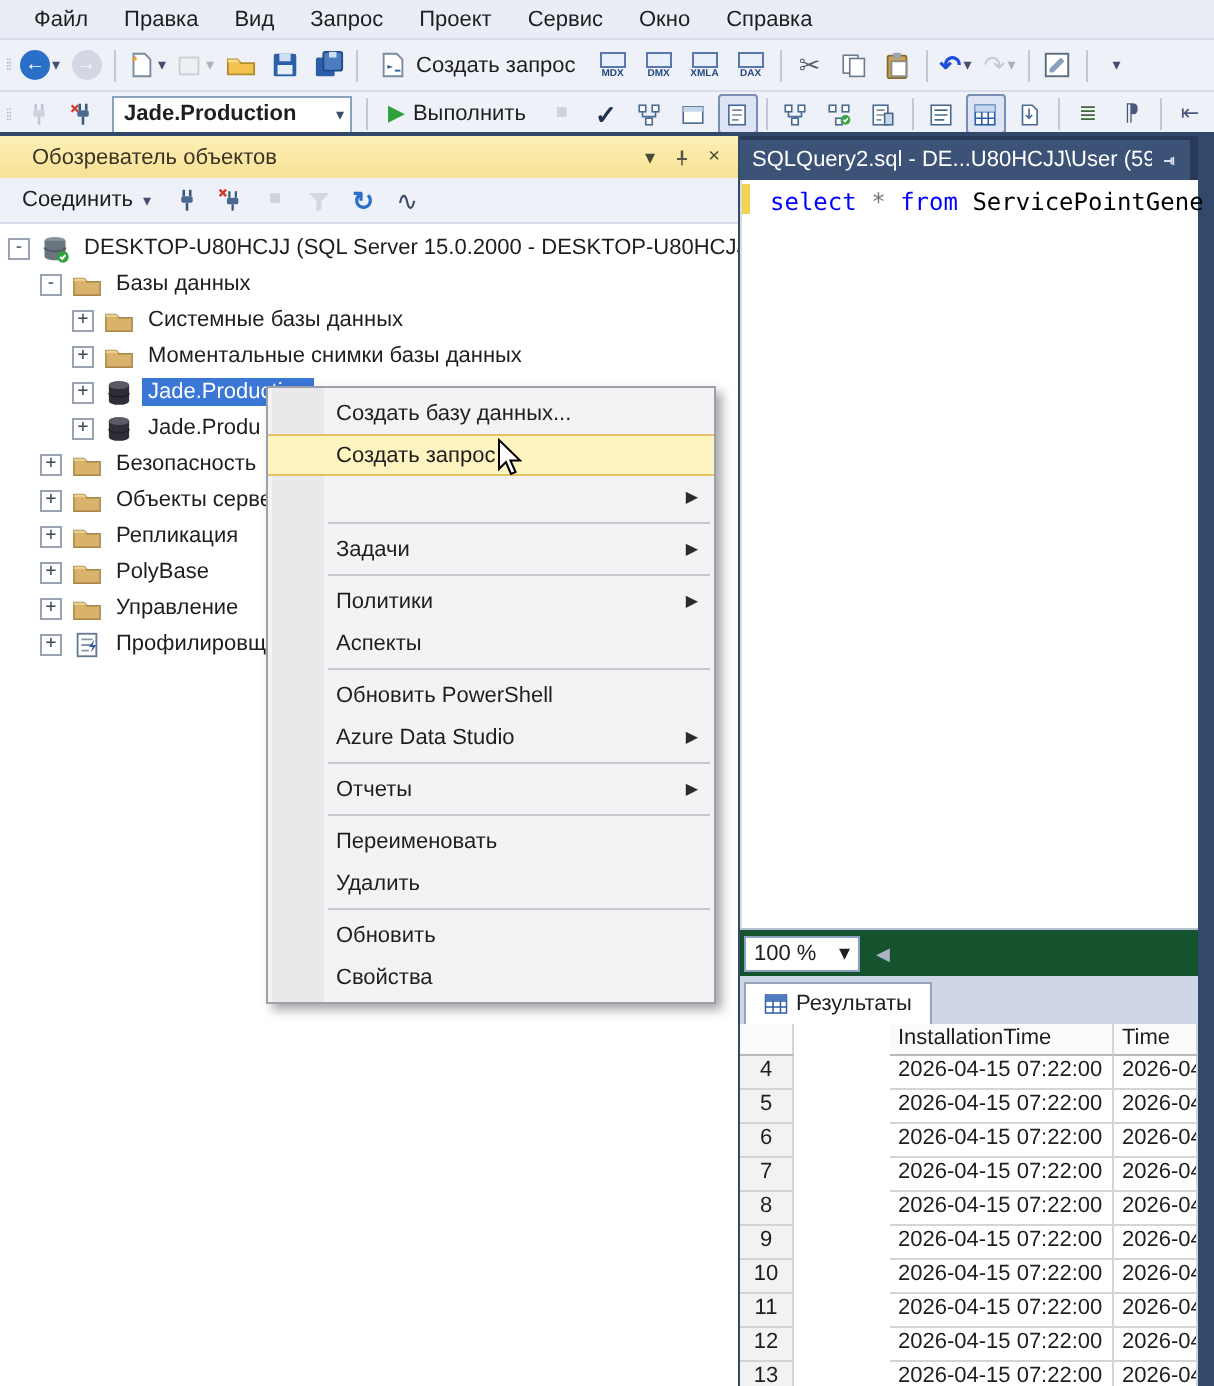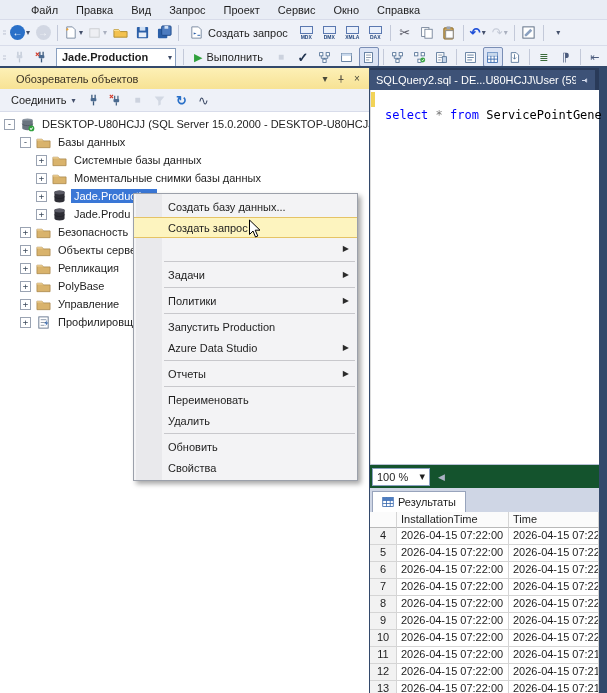--- a/index.html
+++ b/index.html
@@ -1,21 +1,21 @@
 <!DOCTYPE html>
 <html><head>
 <meta charset="utf-8">
 <style>
   * { margin:0; padding:0; box-sizing:border-box; }
   html,body { width:607px; height:693px; overflow:hidden; }
   body { font-family:"Liberation Sans", sans-serif; font-size:11px; color:#1e1e1e; background:#e9edf5; }
   .app { position:relative; width:607px; height:693px; background:#e9edf5; overflow:hidden; }
 
   
-  .menubar { height:19px; display:flex; align-items:center; background:#e9edf5; padding-left:8px;margin-left:14px; }
+  .menubar { height:19px; display:flex; align-items:center; background:#e9edf5; padding-left:8px; }
   .menubar .mitem { padding:2px 9px; cursor:default; }
 
   
   .toolbar { display:flex; align-items:center; background:#eef1f8; border-top:1px solid #d8dcea; }
   .tb1 { height:26px; }
   .tb2 { height:23px; }
   .grip { width:8px; height:100%; display:flex; align-items:center; justify-content:center; color:#b6bccd; font-size:8px; letter-spacing:-1px; }
   .tbtn { height:20px; min-width:20px; display:flex; align-items:center; justify-content:center; margin:0 1px; border:1px solid transparent; border-radius:2px; }
   .tbtn.pressed { background:#dce4f5; border:1px solid #7a8eb5; }
   .tbtn.disabled { opacity:.4; }
@@ -49,38 +49,38 @@
   .tlabel { padding:1px 3px; }
   .trow.selected .tlabel { background:#3a77d6; color:#fff; }
 
   
   .doc { width:229px; height:625px; display:flex; flex-direction:column; background:#293a58; }
   .tabstrip { height:22px; background:#293a58; display:flex; align-items:flex-end; }
   .doctab { height:20px; background:#3d5277; color:#fff; display:flex; align-items:center; gap:5px; padding:0 6px; max-width:225px; }
   .doctab .ttext { white-space:nowrap; overflow:hidden; }
   .editor { height:374px; background:#fff; display:flex; }
   .ed-margin { width:14px; background:#e8e8e8; border-right:1px solid #dcdcdc; }
-  .ed-body { flex:1; position:relative; font-family:"DejaVu Sans Mono", monospace; font-size:12px; padding:18px 0 0 8px; }
+  .ed-body { flex:1; position:relative; font-family:"DejaVu Sans Mono", monospace; font-size:12px; padding:4px 0 0 8px; }
   .changebar { position:absolute; left:0; top:2px; width:4px; height:15px; background:#f2d357; }
   .code-line { padding-left:6px; white-space:nowrap; }
   .kw { color:#0000ff; } .op { color:#777777; } .idf { color:#000000; }
   .zoomrow { height:24px; background:#14532d; display:flex; align-items:center; border-top:1px solid #b8c0d4; padding-left:2px; }
   .zoomcombo { width:58px; height:18px; background:#fff; border:1px solid #8aa0c0; display:flex; align-items:center; justify-content:space-between; padding:0 4px; }
   .hscroll-arrow { color:#aab2c4; font-size:9px; margin-left:8px; }
   .results { flex:1; background:#cfd6e5; display:flex; flex-direction:column; overflow:hidden; }
   .rtabs { height:24px; display:flex; align-items:flex-end; padding-left:2px; gap:2px; background:#cfd6e5; }
   .rtab { display:flex; align-items:center; gap:4px; padding:3px 9px; border:1px solid #98a4bc; border-bottom:none; }
   .rtab.active { background:#fff; height:21px; }
   .rtab.inactive { background:linear-gradient(#f4f5f8,#dde1ea); height:19px; color:#333; }
   .grid { flex:1; background:#fff; overflow:hidden; font-size:11px; }
   .grow { display:flex; height:17px; }
   .grow.ghead { height:16px; }
   .gcell { border-right:1px solid #d5d5d5; border-bottom:1px solid #d5d5d5; padding:1px 4px; white-space:nowrap; overflow:hidden; }
   .gnum { width:27px; background:#f2f2f2; text-align:center; flex:none; }
-  .ginstall { width:112px; flex:none; }
+  .ginstall { width:112px; flex:none;margin-left:48px; }
   .gtime { flex:1; }
   .ghead .gcell { background:#fbfbfb; border-bottom:1px solid #b9b9b9; }
 
   
   .ctxmenu { position:absolute; left:133px; top:193px; width:225px; background:#f3f3f5; border:1px solid #9ba0aa; box-shadow:3px 3px 5px rgba(0,0,0,.35); padding:2px 0; }
   .ctxmenu::before { content:""; position:absolute; left:2px; top:0; bottom:0; width:26px; background:#e9e9ec; }
   .citem { position:relative; height:21px; display:flex; align-items:center; padding:0 8px 0 34px; }
   .citem .arrow { margin-left:auto; font-size:8px; color:#2b2b2b; }
   .citem.hl { background:#fdf4bf; border-top:1px solid #e5c365; border-bottom:1px solid #e5c365; height:21px; }
   .csep { height:1px; background:#c8c8cc; margin:2px 2px 2px 30px; }
@@ -630,23 +630,26 @@
       <div class="csep"></div>
       <div class="citem">
         <span>Задачи</span>
         <span class="arrow">▶</span>
       </div>
       <div class="csep"></div>
       <div class="citem">
         <span>Политики</span>
         <span class="arrow">▶</span>
       </div>
+      <div class="citem">
+        <span>Аспекты</span>
+      </div>
       <div class="csep"></div>
       <div class="citem">
-        <span>Запустить Production</span>
+        <span>Обновить PowerShell</span>
       </div>
       <div class="citem">
         <span>Azure Data Studio</span>
         <span class="arrow">▶</span>
       </div>
       <div class="csep"></div>
       <div class="citem">
         <span>Отчеты</span>
         <span class="arrow">▶</span>
       </div>

